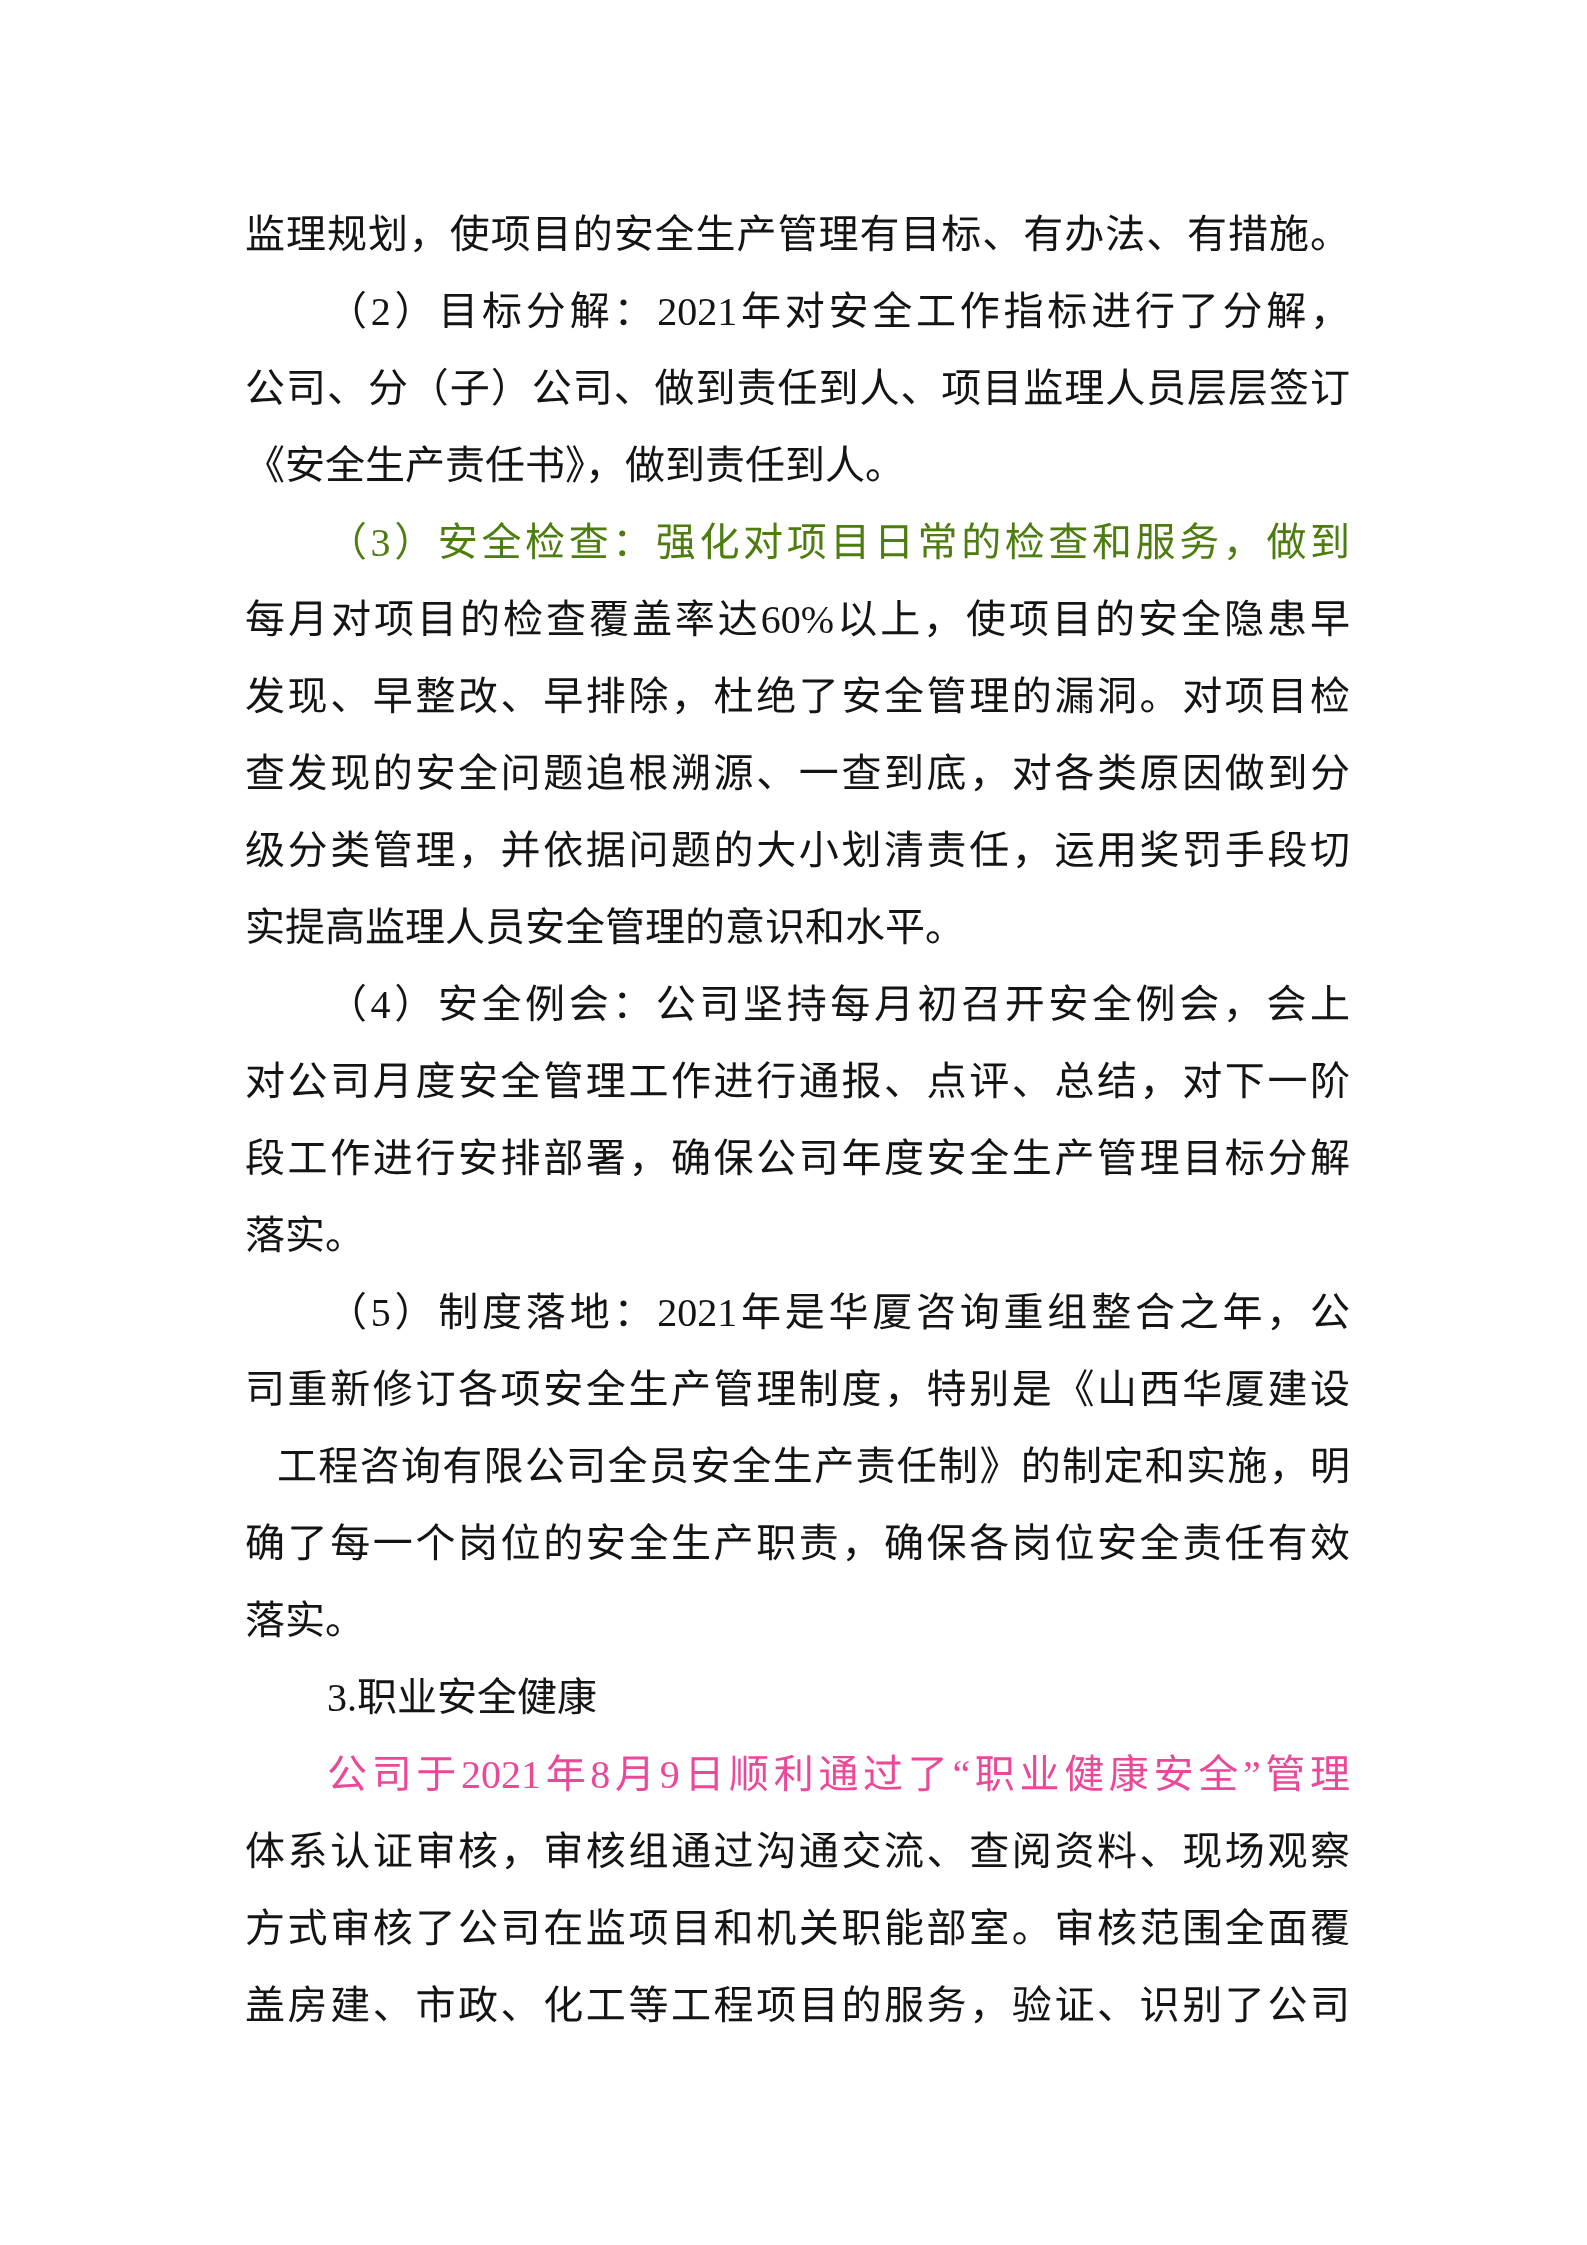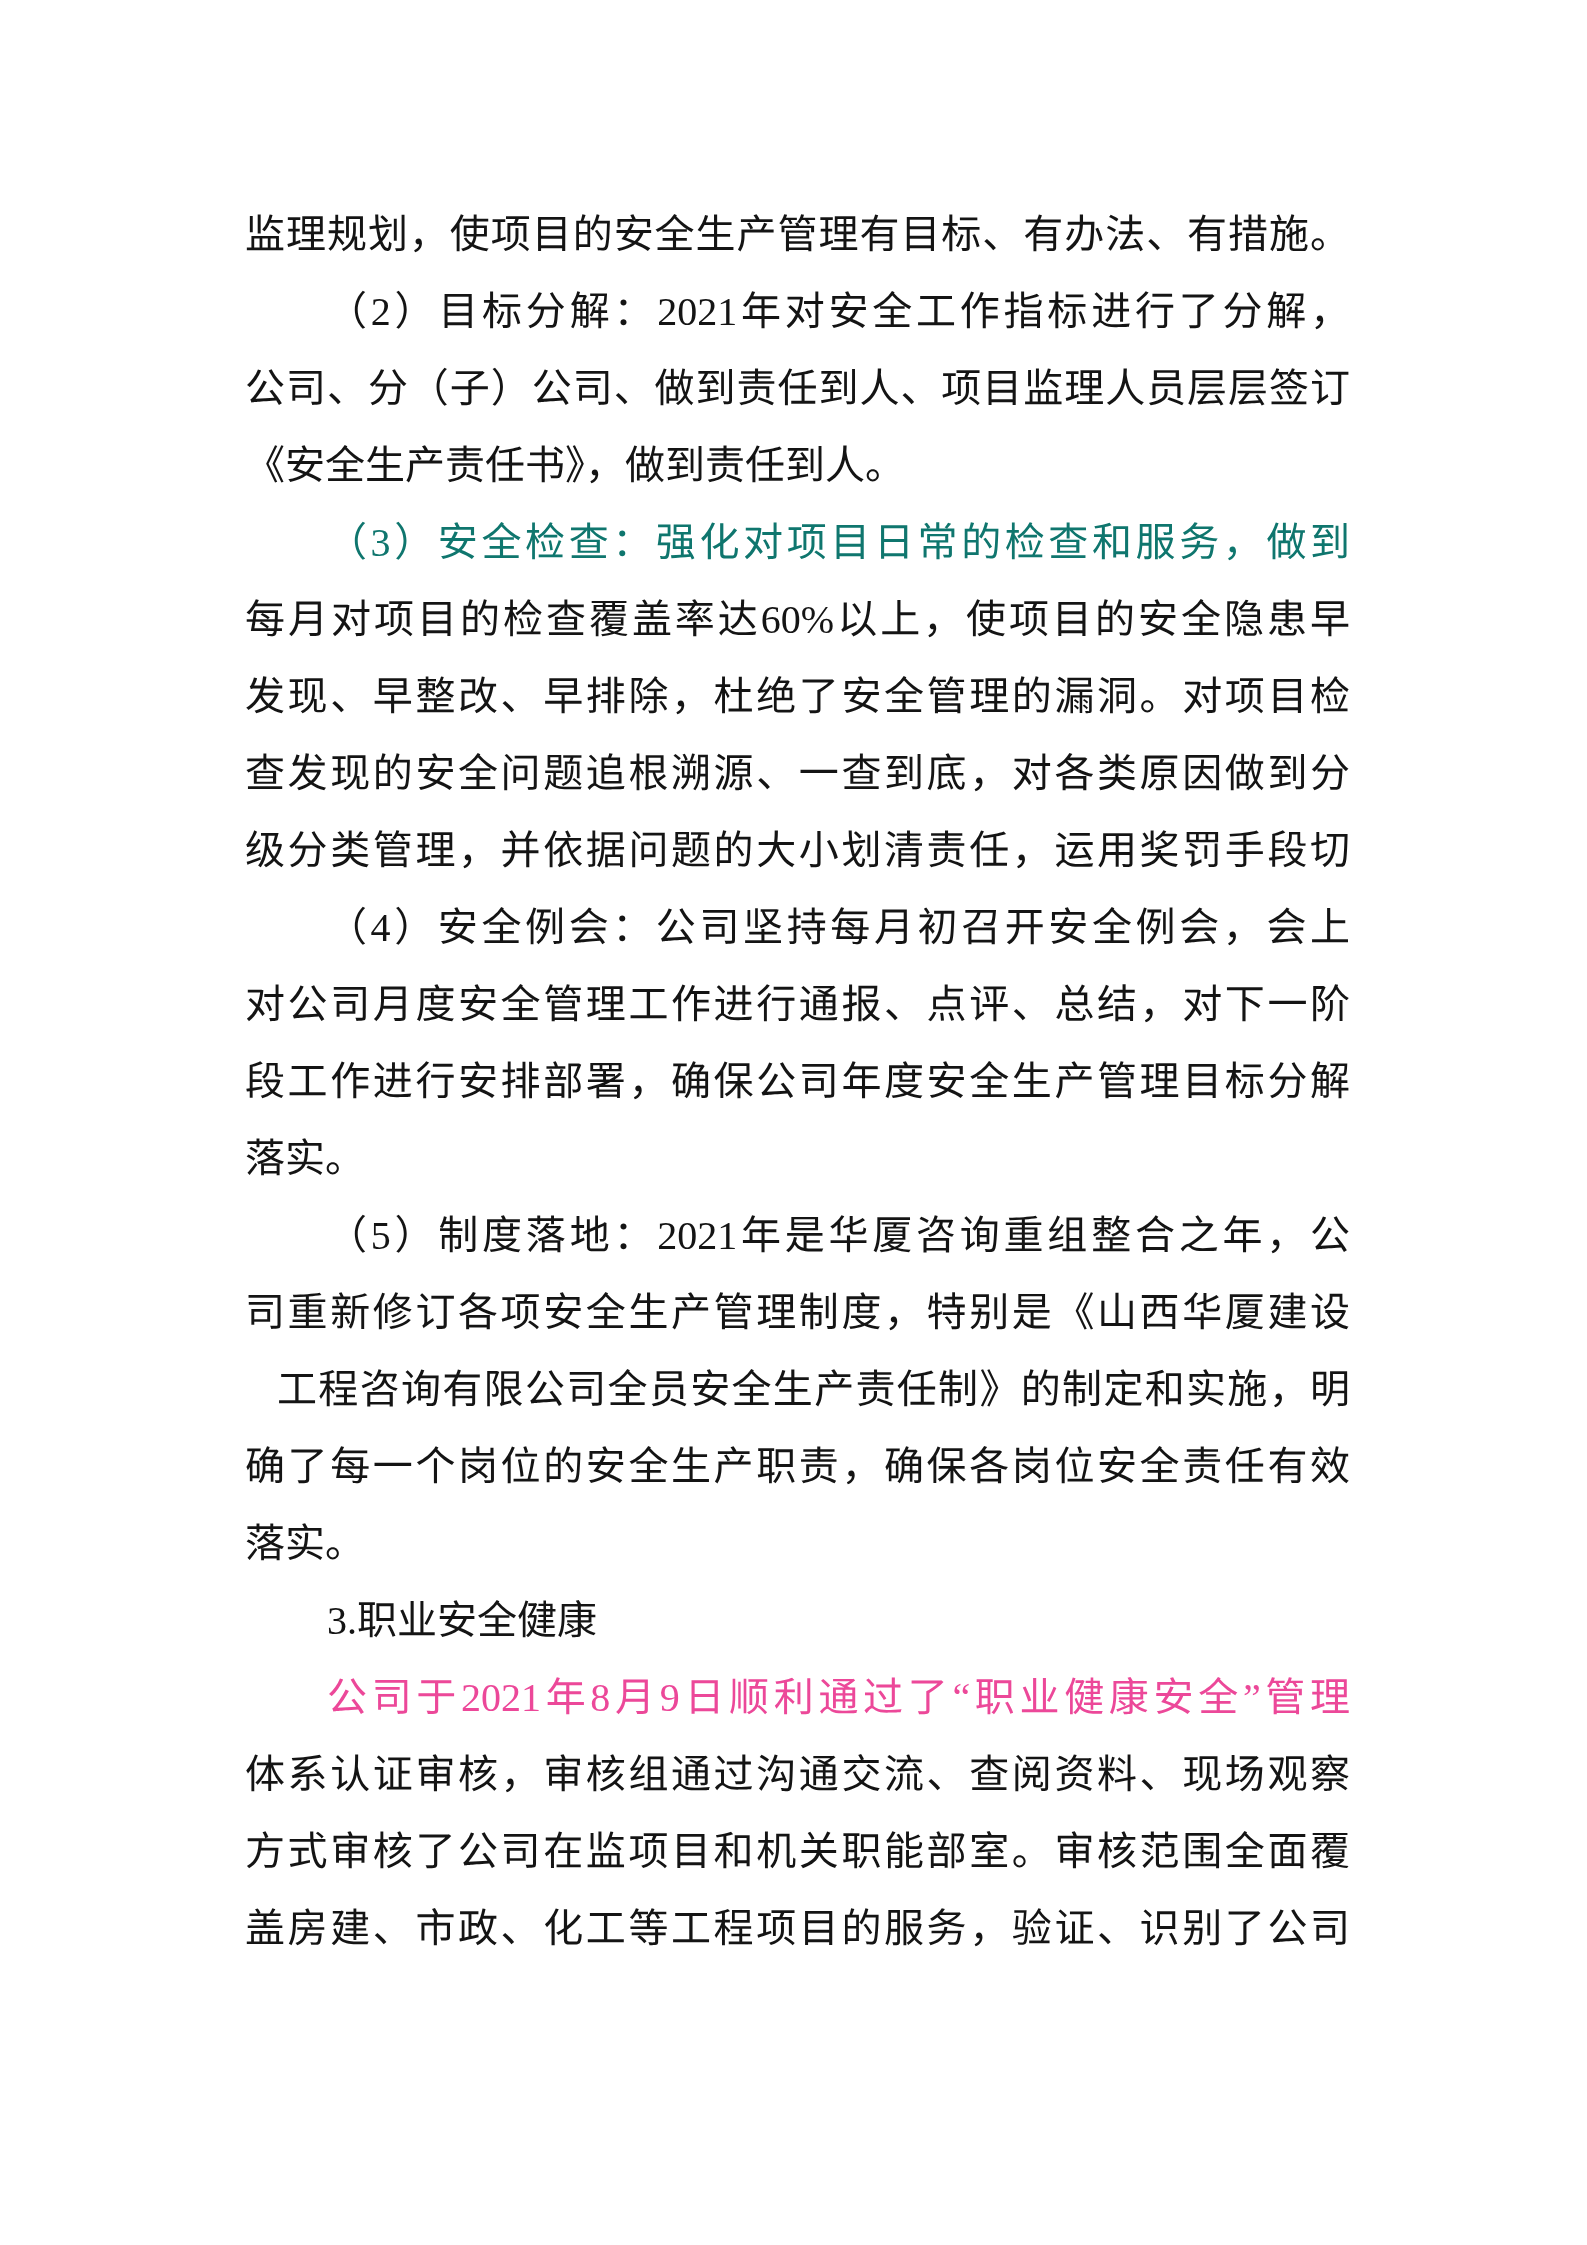--- a/index.html
+++ b/index.html
@@ -43,25 +43,26 @@
 </style>
 </head>
 <body style="background: rgb(255, 255, 255);">
 
 <div class="page">
   <div class="text-block">
       <div class="line fill" style="color: rgb(20, 20, 20);">监理规划，使项目的安全生产管理有目标、有办法、有措施。</div>
       <div class="line indent fill" style="color: rgb(20, 20, 20);">（2）目标分解：2021年对安全工作指标进行了分解，</div>
       <div class="line fill" style="color: rgb(20, 20, 20);">公司、分（子）公司、做到责任到人、项目监理人员层层签订</div>
       <div class="line" style="color: rgb(20, 20, 20);">《安全生产责任书》，做到责任到人。</div>
-      <div class="line indent fill" style="color: #0f766e;">（3）安全检查：强化对项目日常的检查和服务，做到</div>
+      <div class="line indent fill" style="color: #4d7c0f;">（3）安全检查：强化对项目日常的检查和服务，做到</div>
       <div class="line fill" style="color: rgb(20, 20, 20);">每月对项目的检查覆盖率达60%以上，使项目的安全隐患早</div>
       <div class="line fill" style="color: rgb(20, 20, 20);">发现、早整改、早排除，杜绝了安全管理的漏洞。对项目检</div>
       <div class="line fill" style="color: rgb(20, 20, 20);">查发现的安全问题追根溯源、一查到底，对各类原因做到分</div>
       <div class="line fill" style="color: rgb(20, 20, 20);">级分类管理，并依据问题的大小划清责任，运用奖罚手段切</div>
+      <div class="line" style="color: rgb(20, 20, 20);">实提高监理人员安全管理的意识和水平。</div>
       <div class="line indent fill" style="color: rgb(20, 20, 20);">（4）安全例会：公司坚持每月初召开安全例会，会上</div>
       <div class="line fill" style="color: rgb(20, 20, 20);">对公司月度安全管理工作进行通报、点评、总结，对下一阶</div>
       <div class="line fill" style="color: rgb(20, 20, 20);">段工作进行安排部署，确保公司年度安全生产管理目标分解</div>
       <div class="line" style="color: rgb(20, 20, 20);">落实。</div>
       <div class="line indent fill" style="color: rgb(20, 20, 20);">（5）制度落地：2021年是华厦咨询重组整合之年，公</div>
       <div class="line fill" style="color: rgb(20, 20, 20);">司重新修订各项安全生产管理制度，特别是《山西华厦建设</div>
       <div class="line fill" style="color: rgb(20, 20, 20); margin-left: 32px;">工程咨询有限公司全员安全生产责任制》的制定和实施，明</div>
       <div class="line fill" style="color: rgb(20, 20, 20);">确了每一个岗位的安全生产职责，确保各岗位安全责任有效</div>
       <div class="line" style="color: rgb(20, 20, 20);">落实。</div>
       <div class="line indent" style="color: rgb(20, 20, 20);">3.职业安全健康</div>

